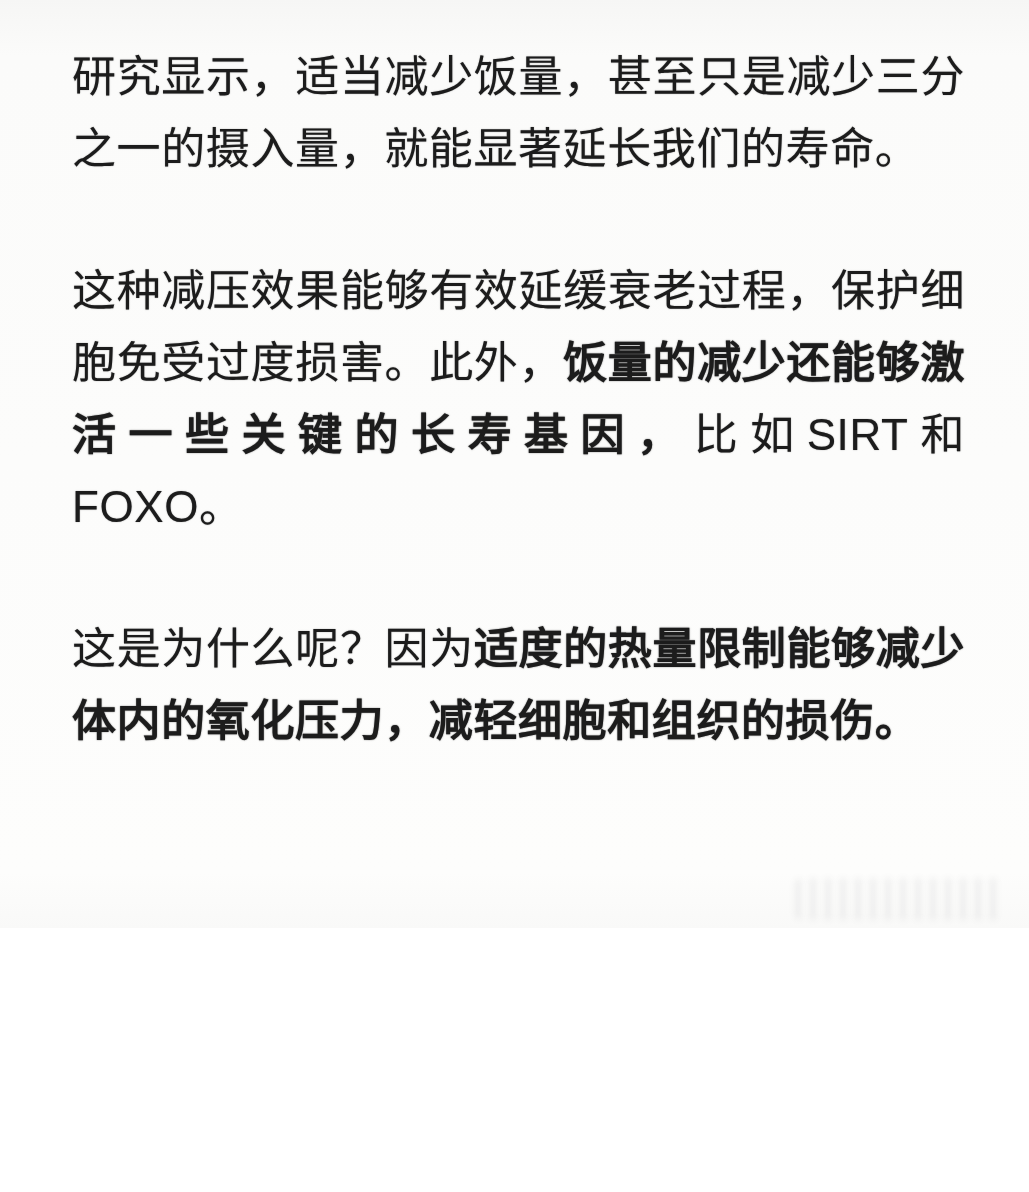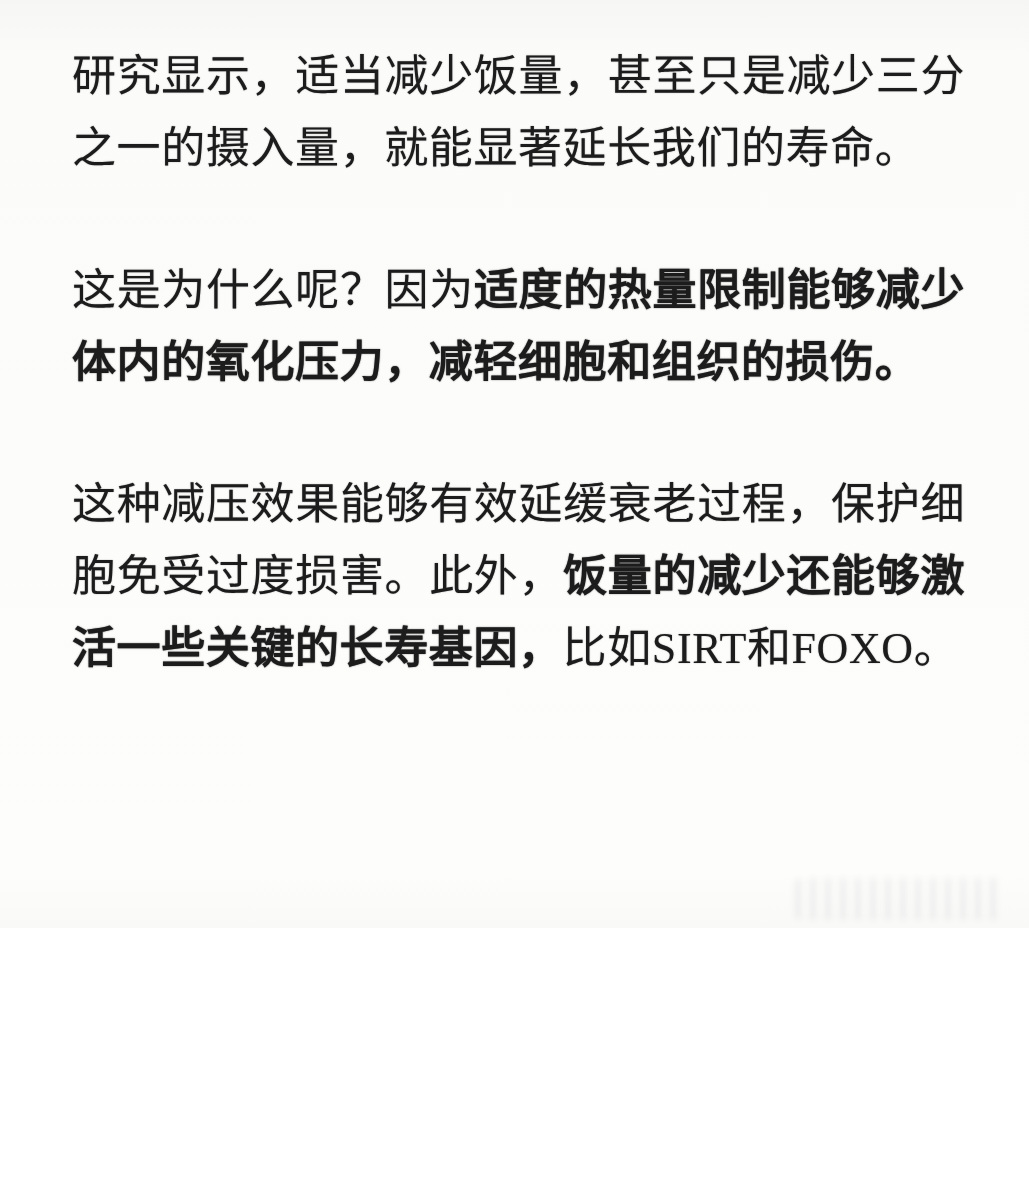--- a/index.html
+++ b/index.html
@@ -5,21 +5,21 @@
   html, body {
     margin: 0;
     padding: 0;
   }
   .page {
     position: relative;
     width: 1029px;
     height: 928px;
     background: linear-gradient(180deg, #f6f6f5 0%, #fbfbfa 6%, #fdfdfc 94%, #f9f9f8 100%);
     overflow: hidden;
-    font-family: Liberation Serif, serif;
+    font-family: Liberation Sans, sans-serif;
   }
   .article {
     position: absolute;
     top: 41px;
     left: 72px;
     width: 893px;
   }
   .article p {
     margin: 0 0 70px 0;
     font-size: 44px;
@@ -52,17 +52,17 @@
     border-radius: 6px;
     pointer-events: none;
   }
 </style>
 </head>
 <body>
 
 <div class="page">
   <main class="article">
     <p><span>研究显示，适当减少饭量，甚至只是减少三分之一的摄入量，就能显著延长我们的寿命。</span></p>
+    <p><span>这种减压效果能够有效延缓衰老过程，保护细胞免受过度损害。此外，</span><span class="seg-bold">饭量的减少还能够激活一些关键的长寿基因，</span><span>比如SIRT和FOXO。</span></p>
     <p><span>这是为什么呢？因为</span><span class="seg-bold">适度的热量限制能够减少体内的氧化压力，减轻细胞和组织的损伤。</span></p>
-    <p><span>这种减压效果能够有效延缓衰老过程，保护细胞免受过度损害。此外，</span><span class="seg-bold">饭量的减少还能够激活一些关键的长寿基因，</span><span>比如SIRT和FOXO。</span></p>
   </main>
   <div class="watermark"></div>
 </div>
 
 </body></html>

